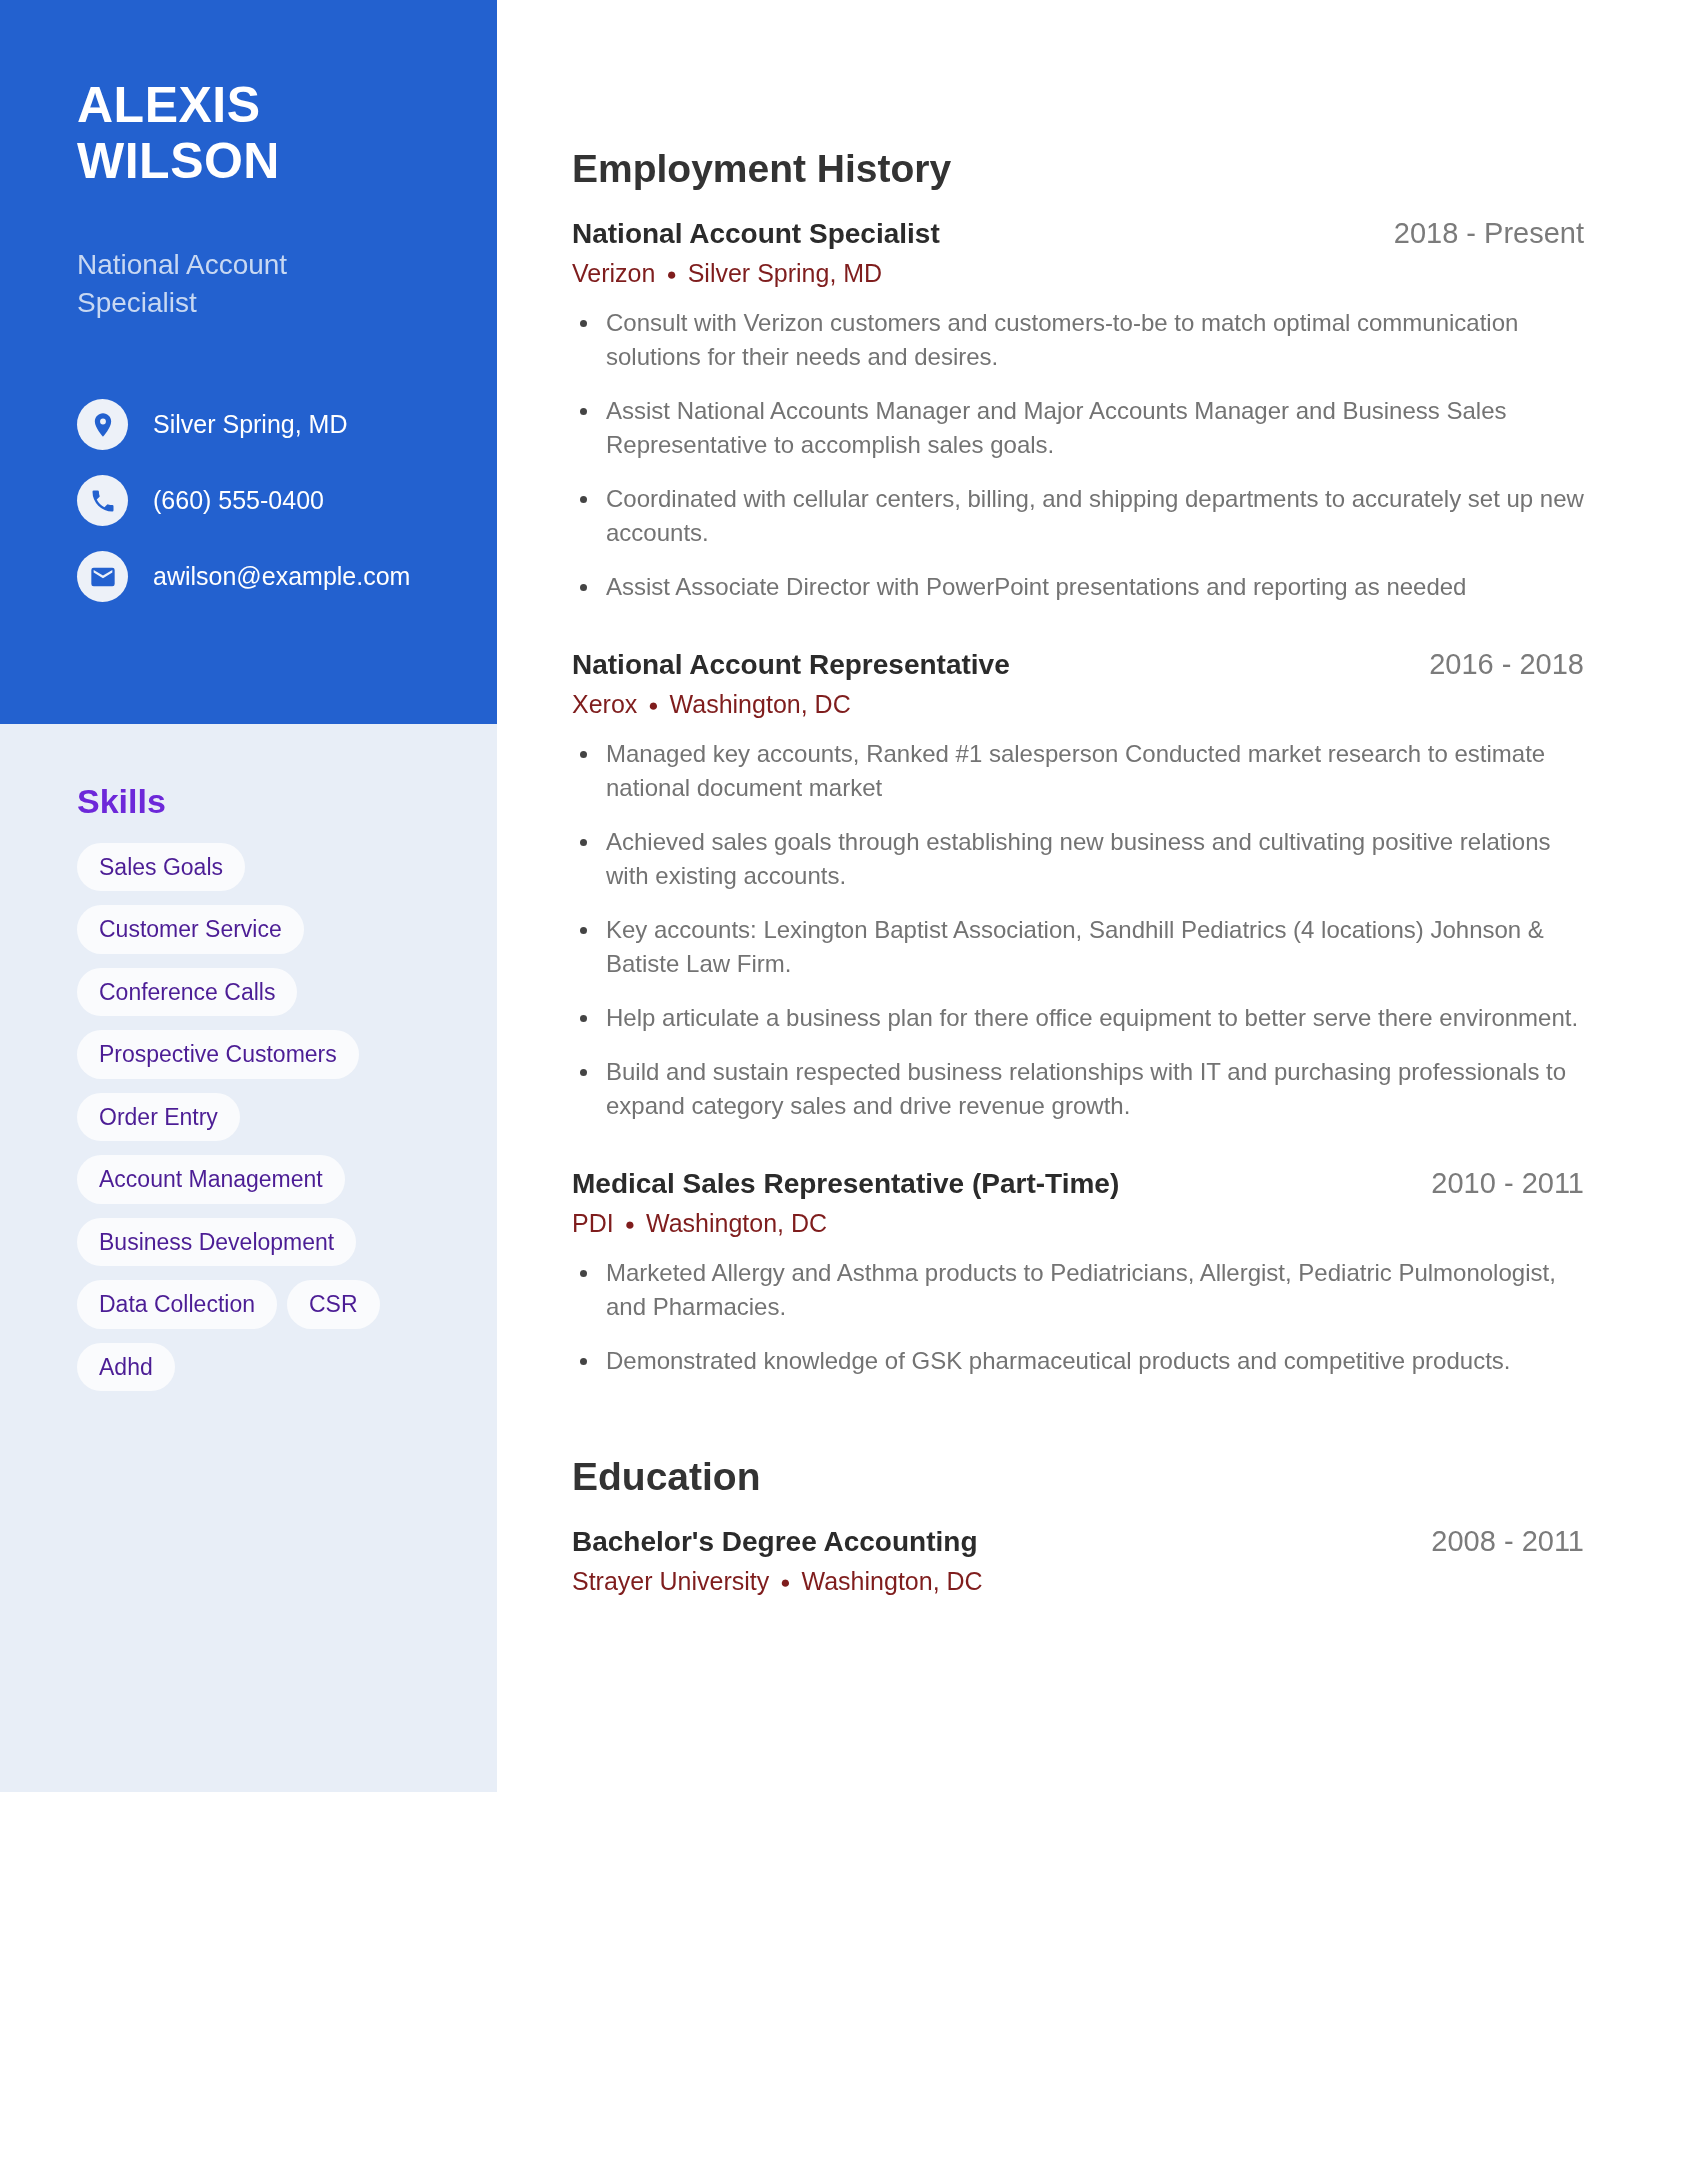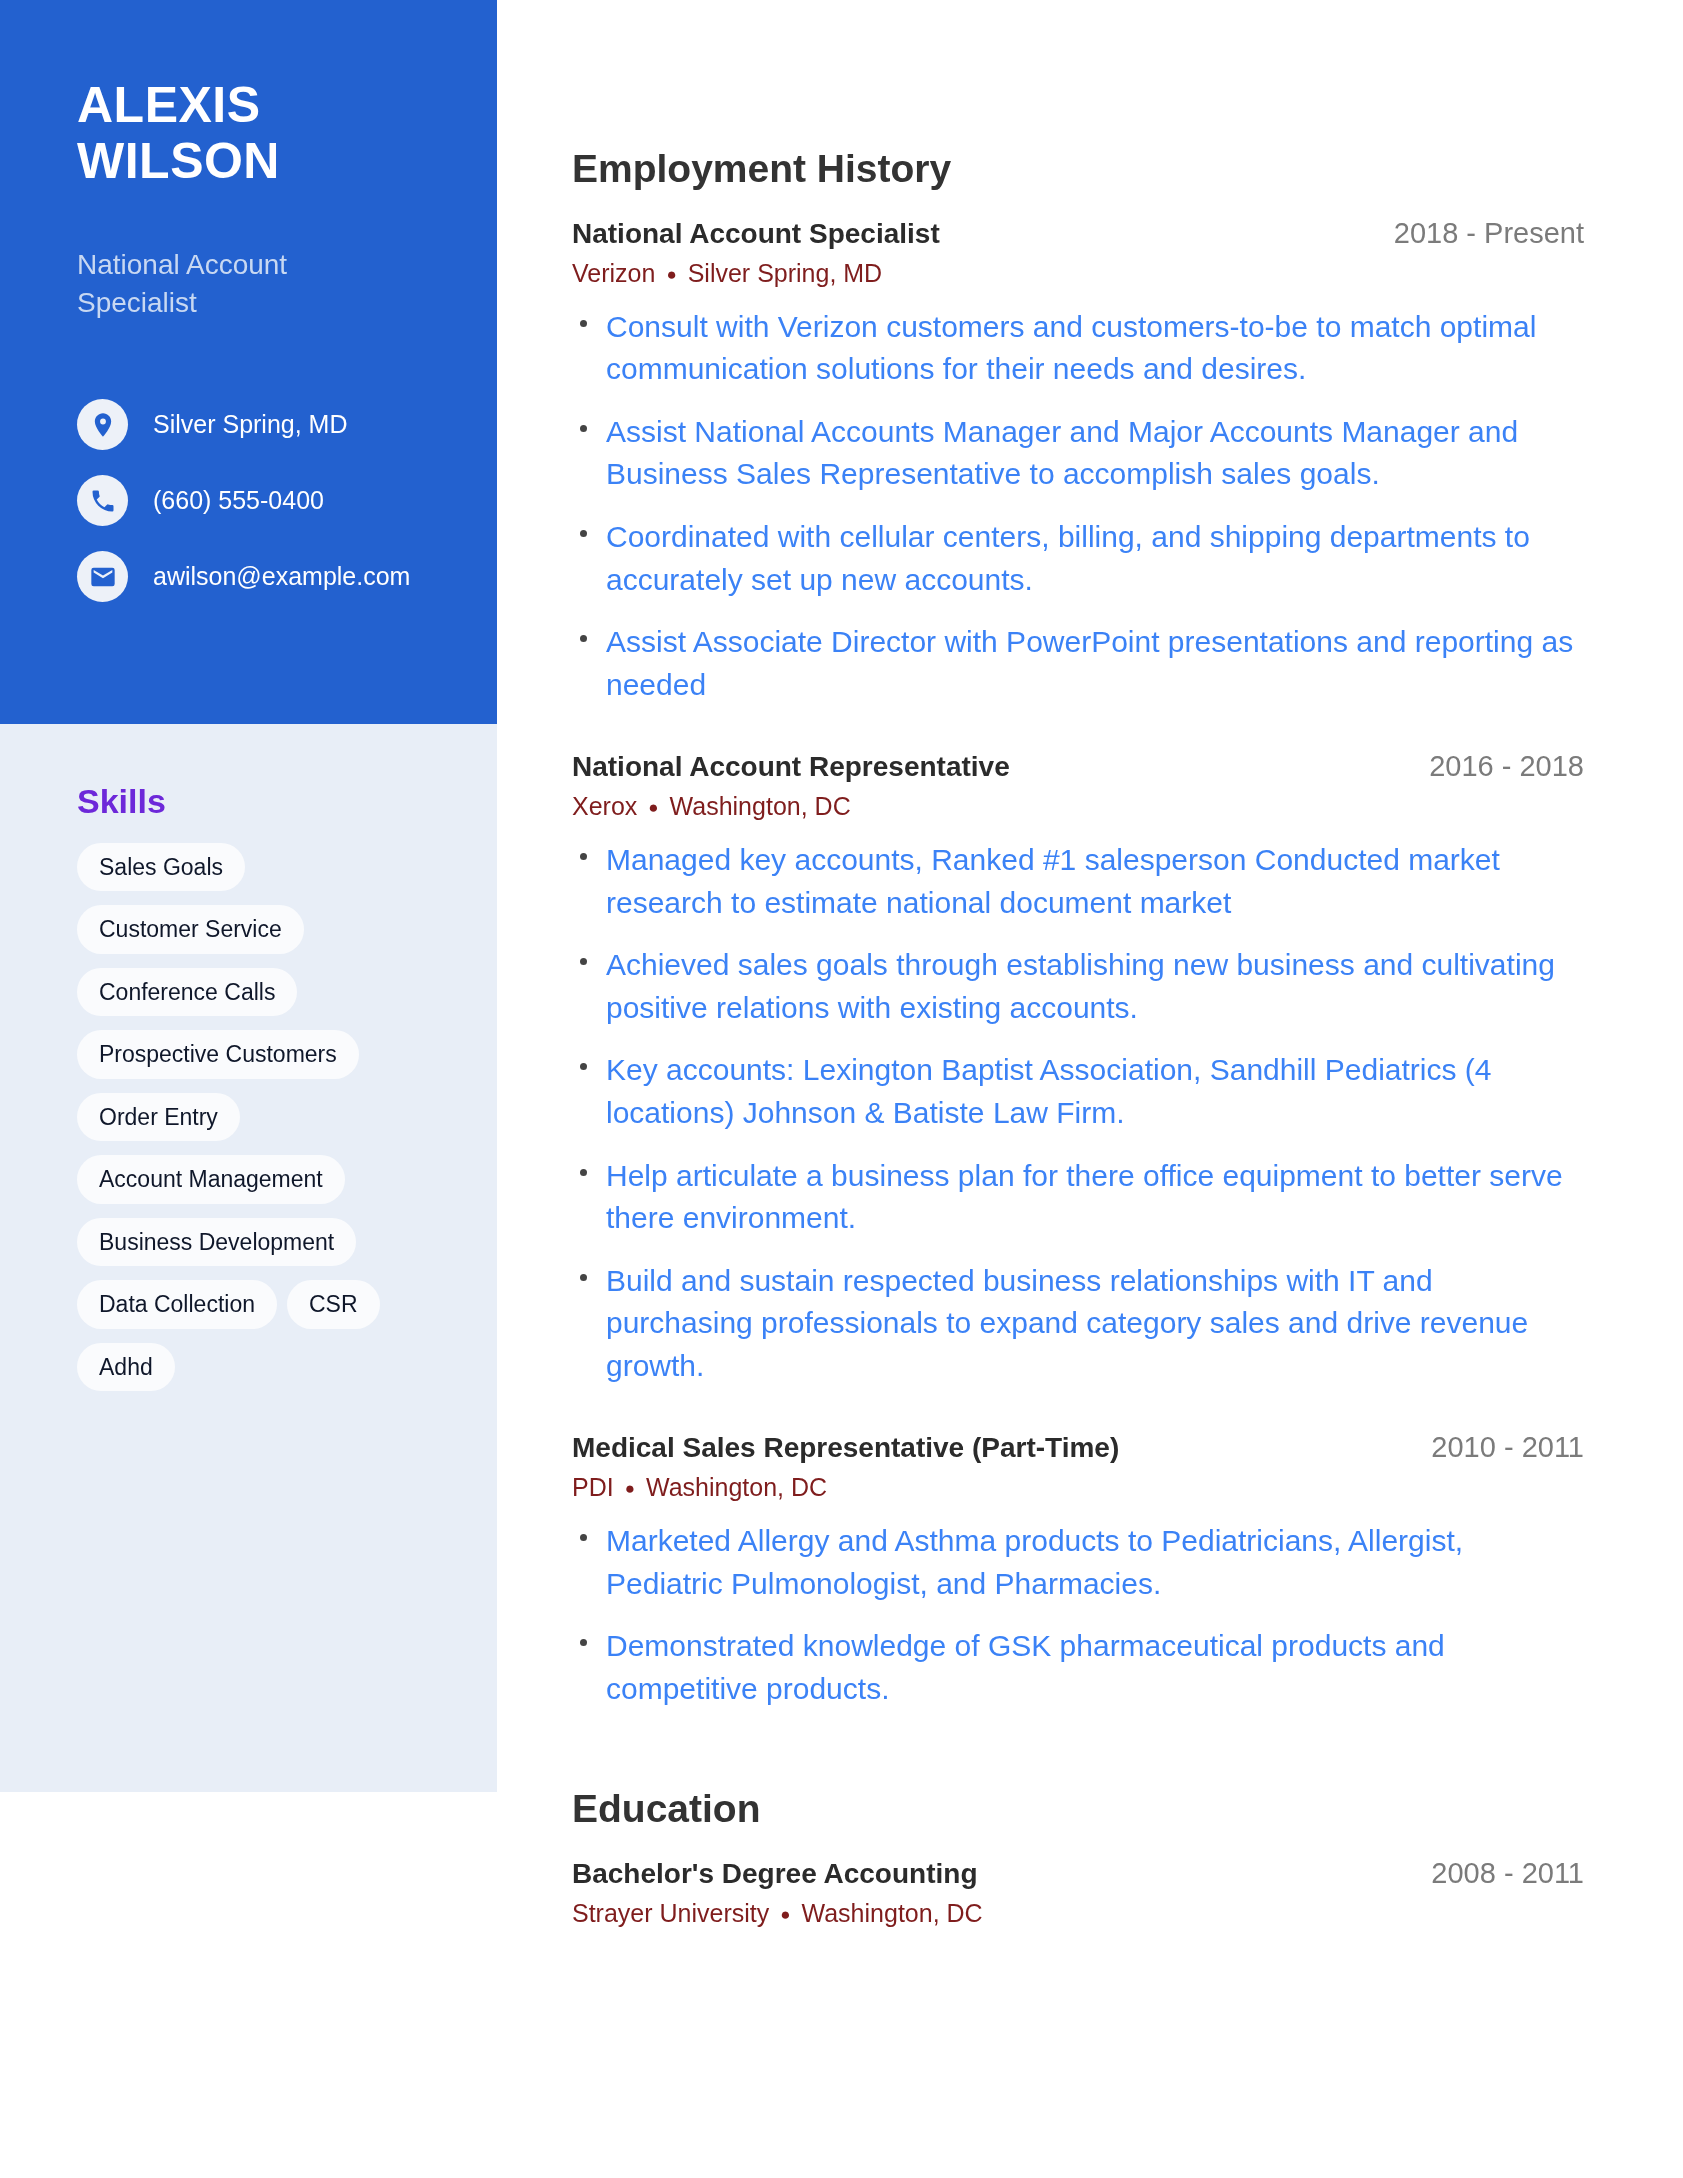--- a/index.html
+++ b/index.html
@@ -67,21 +67,21 @@
     font-size:34px;
     font-weight:bold;
     margin:0 0 22px 0;
   }
   .skills-list { display:flex; flex-wrap:wrap; gap:0; }
   .skill-chip {
     background:#FAFBFD;
     border-radius:989px;
     padding:11px 22px;
     margin:0 10px 14px 0;
-    color:#0f172a;
+    color:#4c1d95;
     font-size:23px;
     line-height:1.15;
     white-space:nowrap;
   }
 
   
   .main { position:absolute; left:572px; top:0; width:1012px; }
   .section-heading {
     color:#333333;
     font-size:39px;
@@ -114,22 +114,22 @@
     margin-top:7px;
     line-height:1.2;
   }
   .entry-sub .dot { padding:0 11px; font-size:17px; vertical-align:middle; }
 
   .bullets { list-style:none; margin:18px 0 0 0; padding:0; }
   .bullets li {
     position:relative;
     padding-left:34px;
     margin-bottom:20px;
-    color:#3b82f6;
-    font-size:30px;
+    color:#737373;
+    font-size:24px;
     line-height:1.42;
   }
   .bullets li:before {
     content:"";
     position:absolute;
     left:8px; top:14px;
     width:7px; height:7px;
     border-radius:50%;
     background:#444444;
   }

